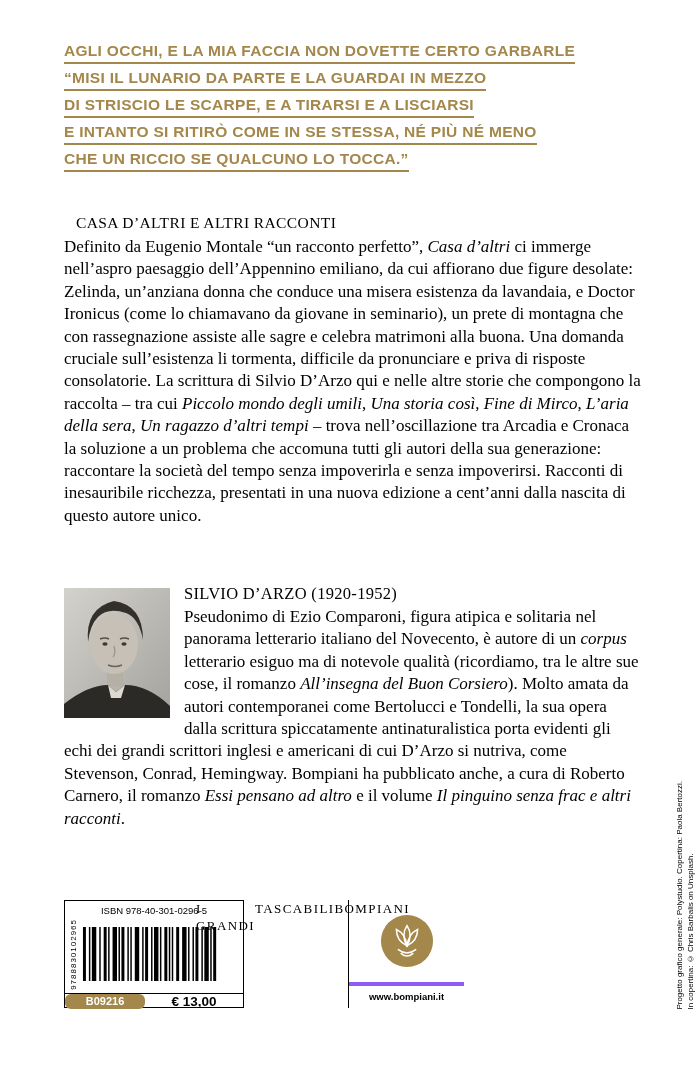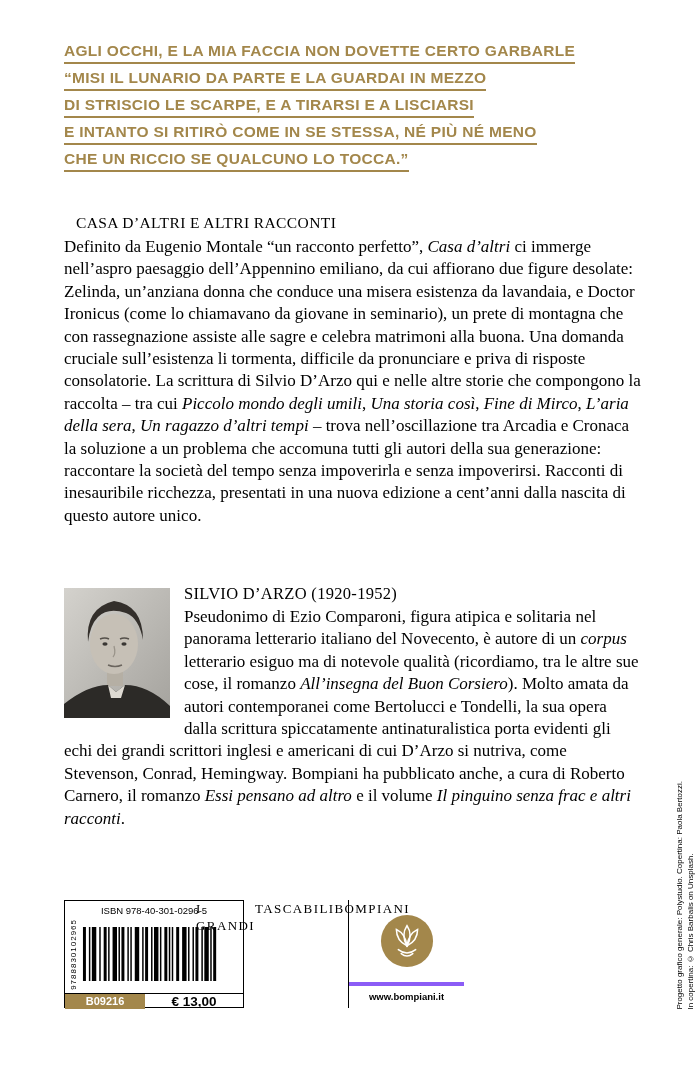--- a/index.html
+++ b/index.html
@@ -29,21 +29,21 @@
   
   .footer { position:absolute; left:64px; top:900px; height:108px; display:flex; align-items:stretch; }
   .barcode-box { width:180px; border:1px solid #000; display:flex; flex-direction:column; box-sizing:border-box; }
   .isbn { font-family:"Liberation Sans", sans-serif; font-size:9.5px; text-align:center; padding:4px 0 2px 0; }
   .barcode-wrap { flex:1; display:flex; align-items:center; padding:1px 4px 3px 4px; }
   .bdigits { writing-mode:vertical-lr; transform:rotate(180deg); font-family:"Liberation Sans", sans-serif;
     font-size:8px; letter-spacing:1px; margin-right:2px; }
   .bars { width:148px; height:54px; }
   .price-row { height:23px; border-top:1px solid #000; display:flex; font-family:"Liberation Sans", sans-serif; }
   .code { background:#a3874b; color:#fff; font-weight:bold; font-size:11px; flex:0 0 45%;
-    display:flex; align-items:center; justify-content:center; }
+    display:flex; align-items:center; justify-content:center;border-radius:6px; }
   .price { flex:1; display:flex; align-items:center; justify-content:center; font-weight:bold; font-size:13.5px; }
 
   .col { box-sizing:border-box; }
   .series { width:104px; display:flex; flex-direction:row; justify-content:center;
     padding-left:14px; font-size:13px; letter-spacing:1.4px; line-height:17px; }
   .logo-col { width:116px; border-left:1px solid #000; display:flex; flex-direction:column; }
   .logo-area { flex:1; display:flex; align-items:center; justify-content:center; }
   .url { border-top:4px solid #8b5cf6; height:22px; line-height:22px; text-align:center;
     font-family:"Liberation Sans", sans-serif; font-size:9.5px; font-weight:bold; }
 

